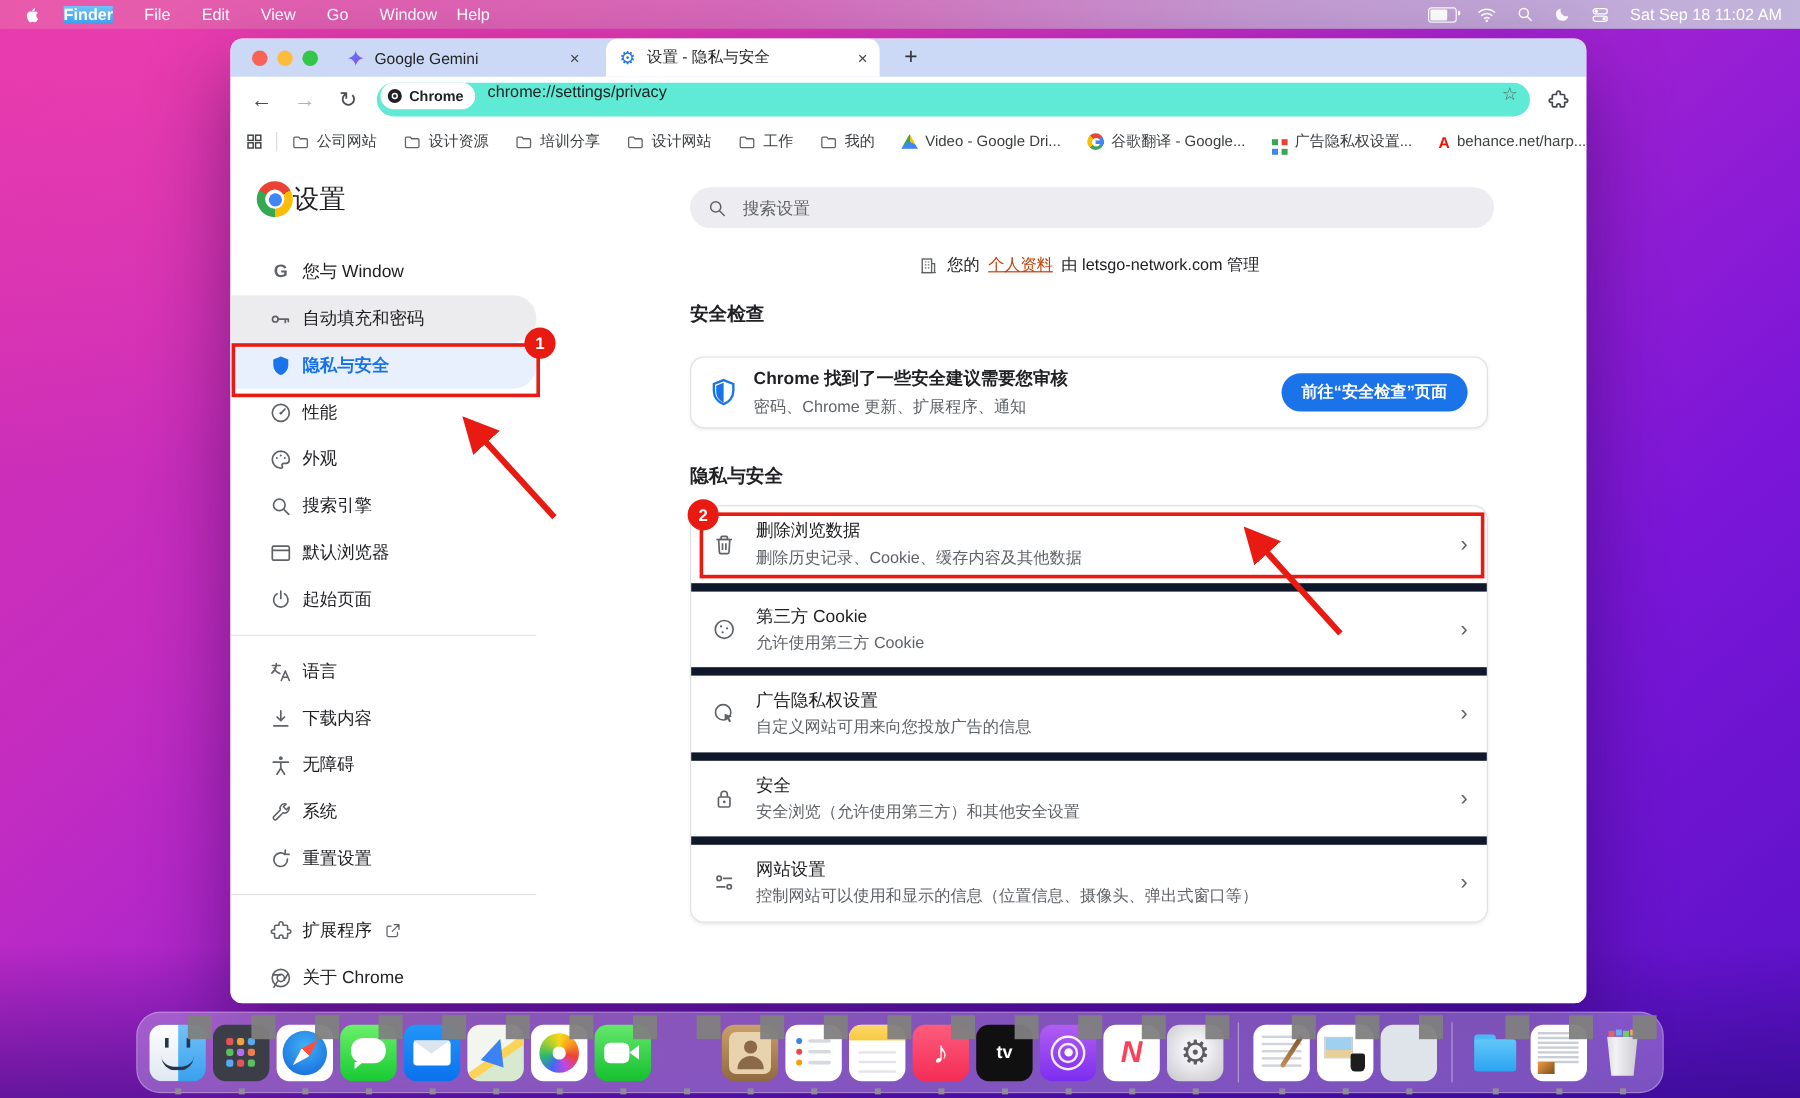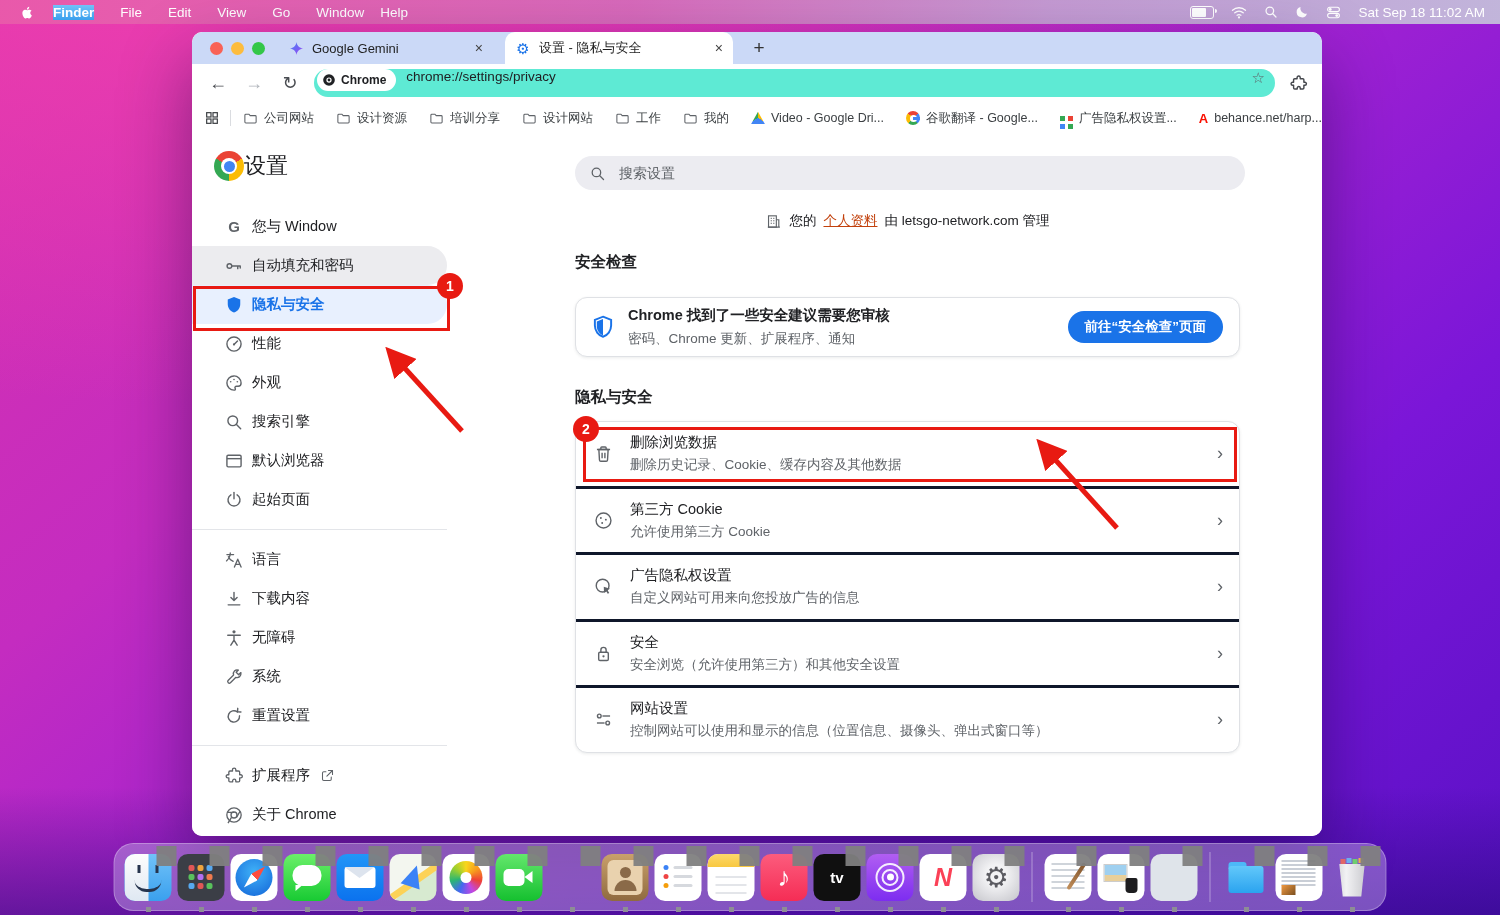--- a/index.html
+++ b/index.html
@@ -87,21 +87,21 @@
   .managed a{color:#c2410c;text-decoration:underline;}
   .shead{font-size:15.5px;font-weight:700;color:#202124;margin:22px 0 0 0;}
   .shead.second{margin-top:30px;}
   .card{border:1px solid #dfe1e5;border-radius:12px;background:#fff;box-shadow:0 1px 3px rgba(60,64,67,.1);box-sizing:border-box;}
   .safety{margin-top:24px;height:60px;display:flex;align-items:center;padding:0 16px 0 14px;}
   .stx{margin-left:12px;}
   .ct{font-size:14.5px;font-weight:700;color:#202124;}
   .cs{font-size:13.5px;color:#5f6368;margin-top:5px;}
   .bluebtn{margin-left:auto;height:32px;padding:0 17px;border:none;border-radius:16px;background:#1a73e8;color:#fff;font-size:13.5px;font-weight:700;font-family:inherit;white-space:nowrap;}
   .plist{margin-top:13px;padding:0;}
-  .prow{position:relative;display:flex;align-items:center;height:63.5px;padding:0 16px;border-top:3px solid #0f172a;}
+  .prow{position:relative;display:flex;align-items:center;height:63.5px;padding:0 16px;border-top:7px solid #0f172a;}
   .prow:first-child{border-top:none;}
   .prow .ico{width:22px;display:flex;justify-content:center;flex:none;}
   .ptx{margin-left:16px;}
   .pt{font-size:14.5px;color:#202124;}
   .ps{font-size:13.5px;color:#5f6368;margin-top:4px;}
   .chev{margin-left:auto;font-size:18px;color:#5f6368;}
 
   
   .ann{position:absolute;border:3px solid #e81a12;pointer-events:none;z-index:30;}
   .ann1{left:1px;right:-3px;top:1px;bottom:-7px;}

